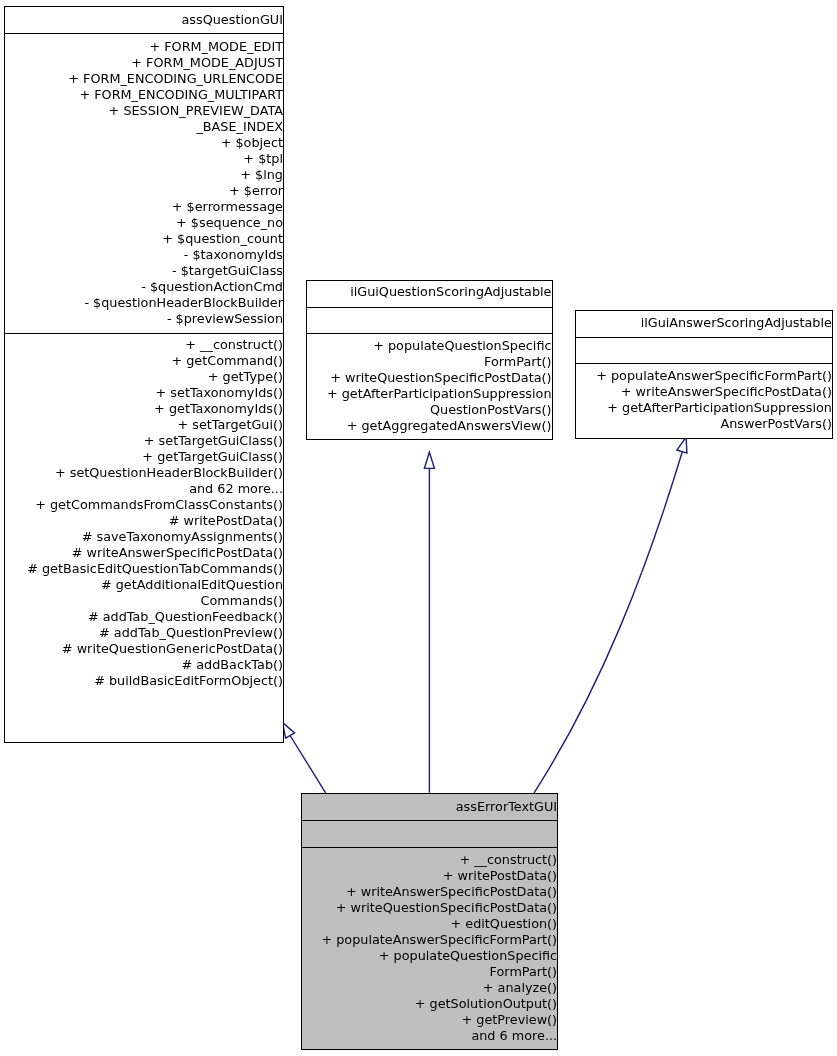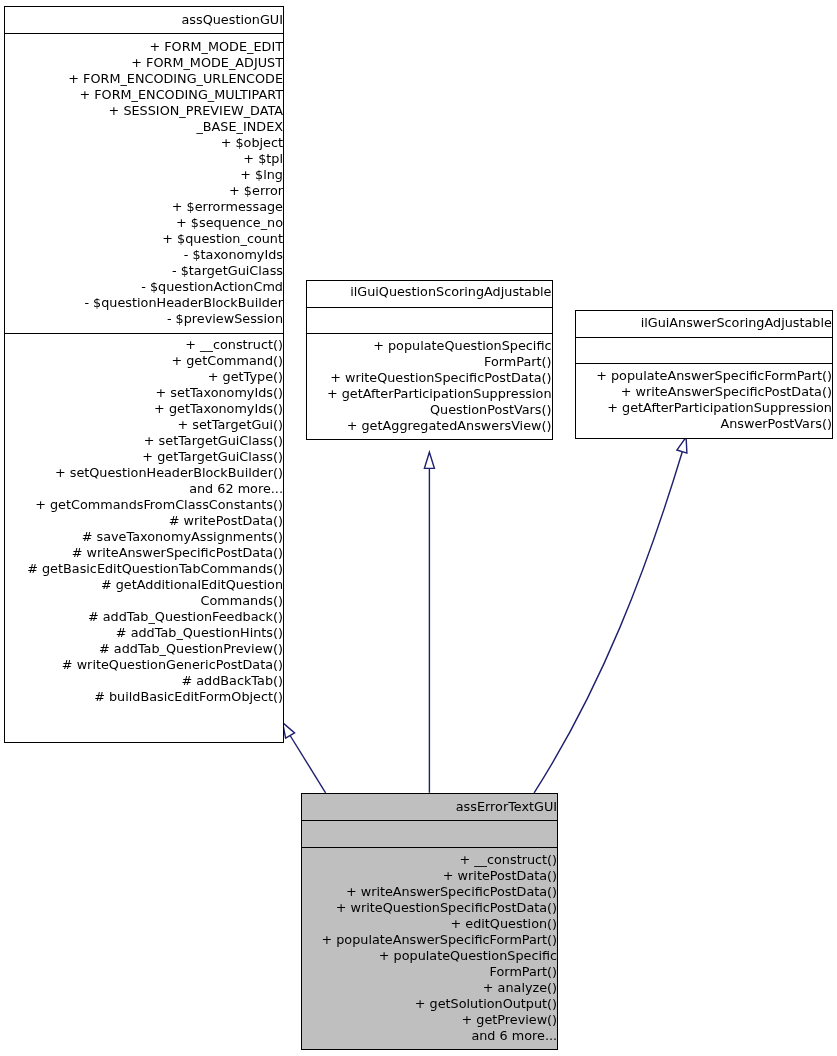--- a/index.html
+++ b/index.html
@@ -121,21 +121,20 @@
     <div class="member-line">+ setQuestionHeaderBlockBuilder()</div>
     <div class="member-line">and 62 more...</div>
     <div class="member-line">+ getCommandsFromClassConstants()</div>
     <div class="member-line"># writePostData()</div>
     <div class="member-line"># saveTaxonomyAssignments()</div>
     <div class="member-line"># writeAnswerSpecificPostData()</div>
     <div class="member-line"># getBasicEditQuestionTabCommands()</div>
     <div class="member-line"># getAdditionalEditQuestion</div>
     <div class="member-line">Commands()</div>
     <div class="member-line"># addTab_QuestionFeedback()</div>
-    <div class="member-line"># addTab_QuestionHints()</div>
     <div class="member-line"># addTab_QuestionPreview()</div>
     <div class="member-line"># writeQuestionGenericPostData()</div>
     <div class="member-line"># addBackTab()</div>
     <div class="member-line"># buildBasicEditFormObject()</div>
   </div>
 </div>
 <div class="uml-class" style="left:305.5px;top:280px;width:247.0px;height:160.0px">
   <div class="class-title" style="height:26.5px;line-height:22.0px"><span>ilGuiQuestionScoringAdjustable</span></div>
   <div class="class-attrs" style="height:26.0px;padding-top:0.0px">
   </div>

